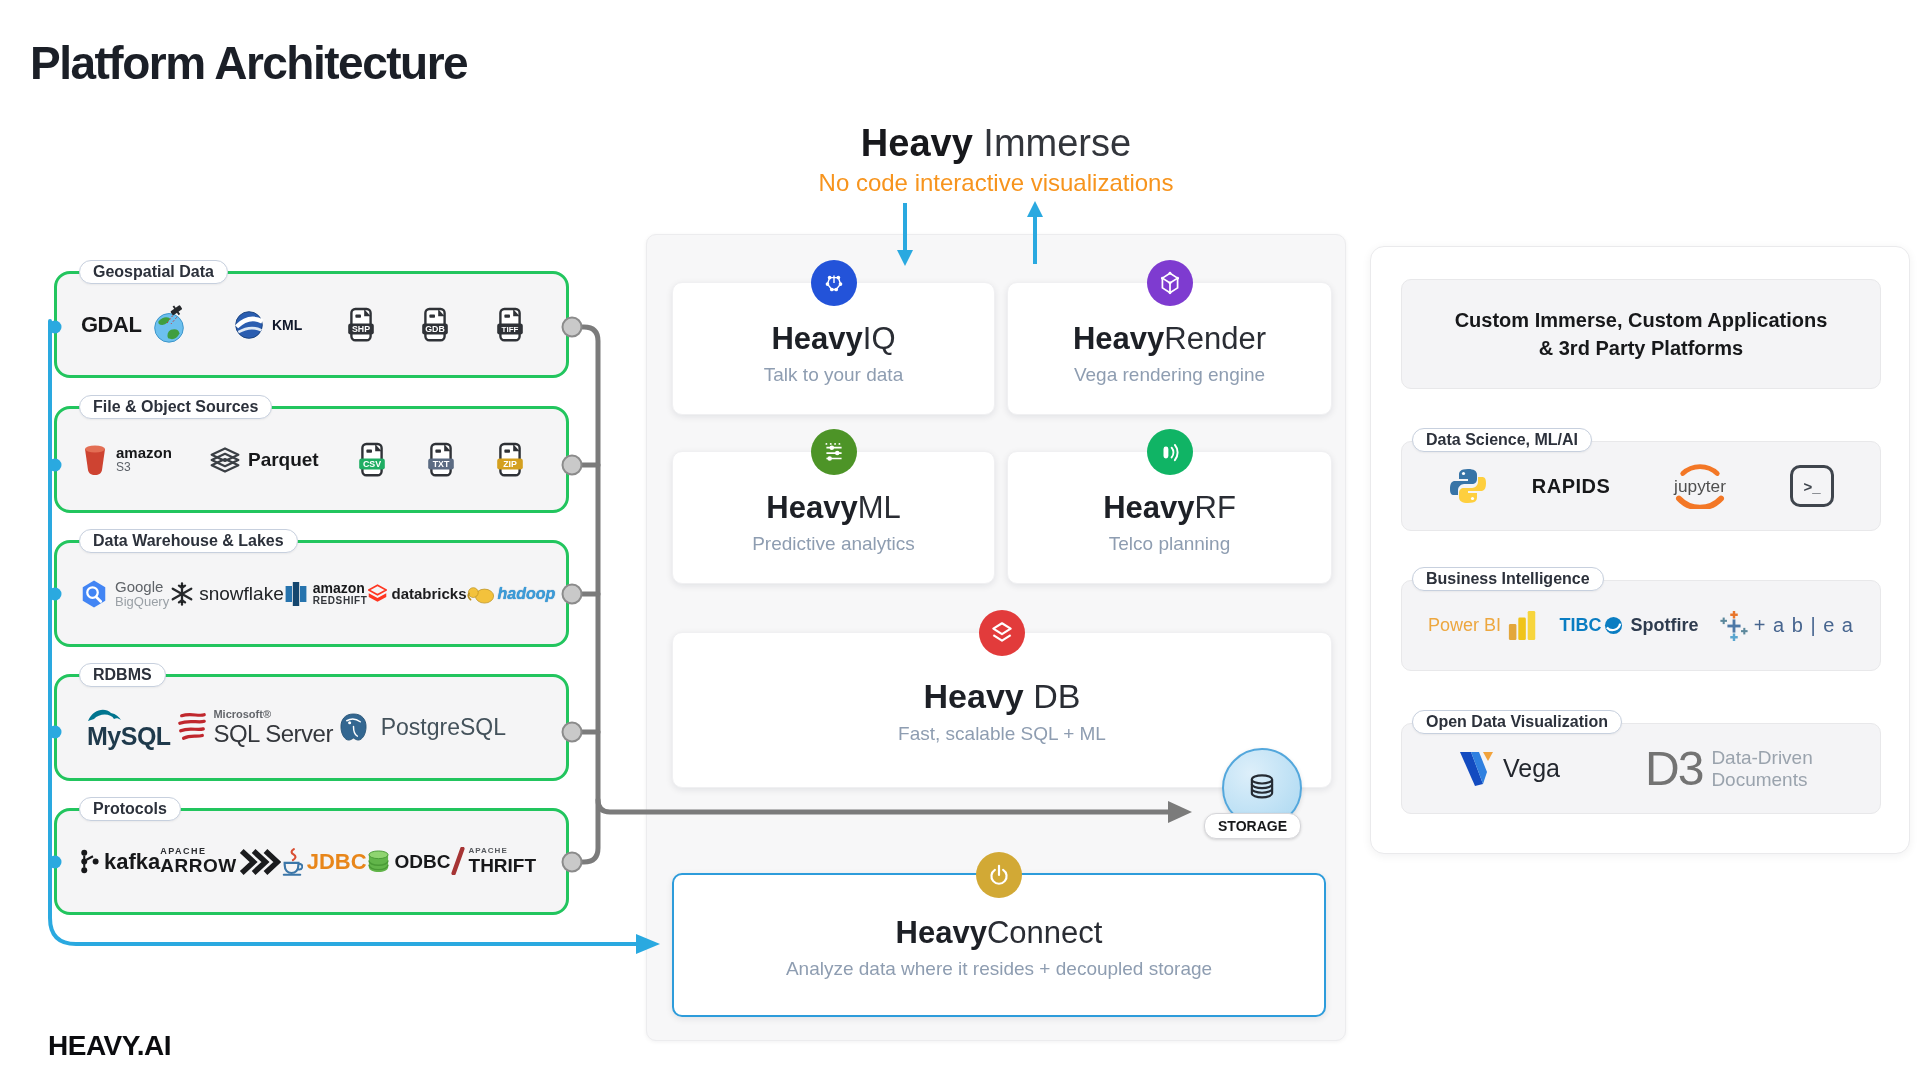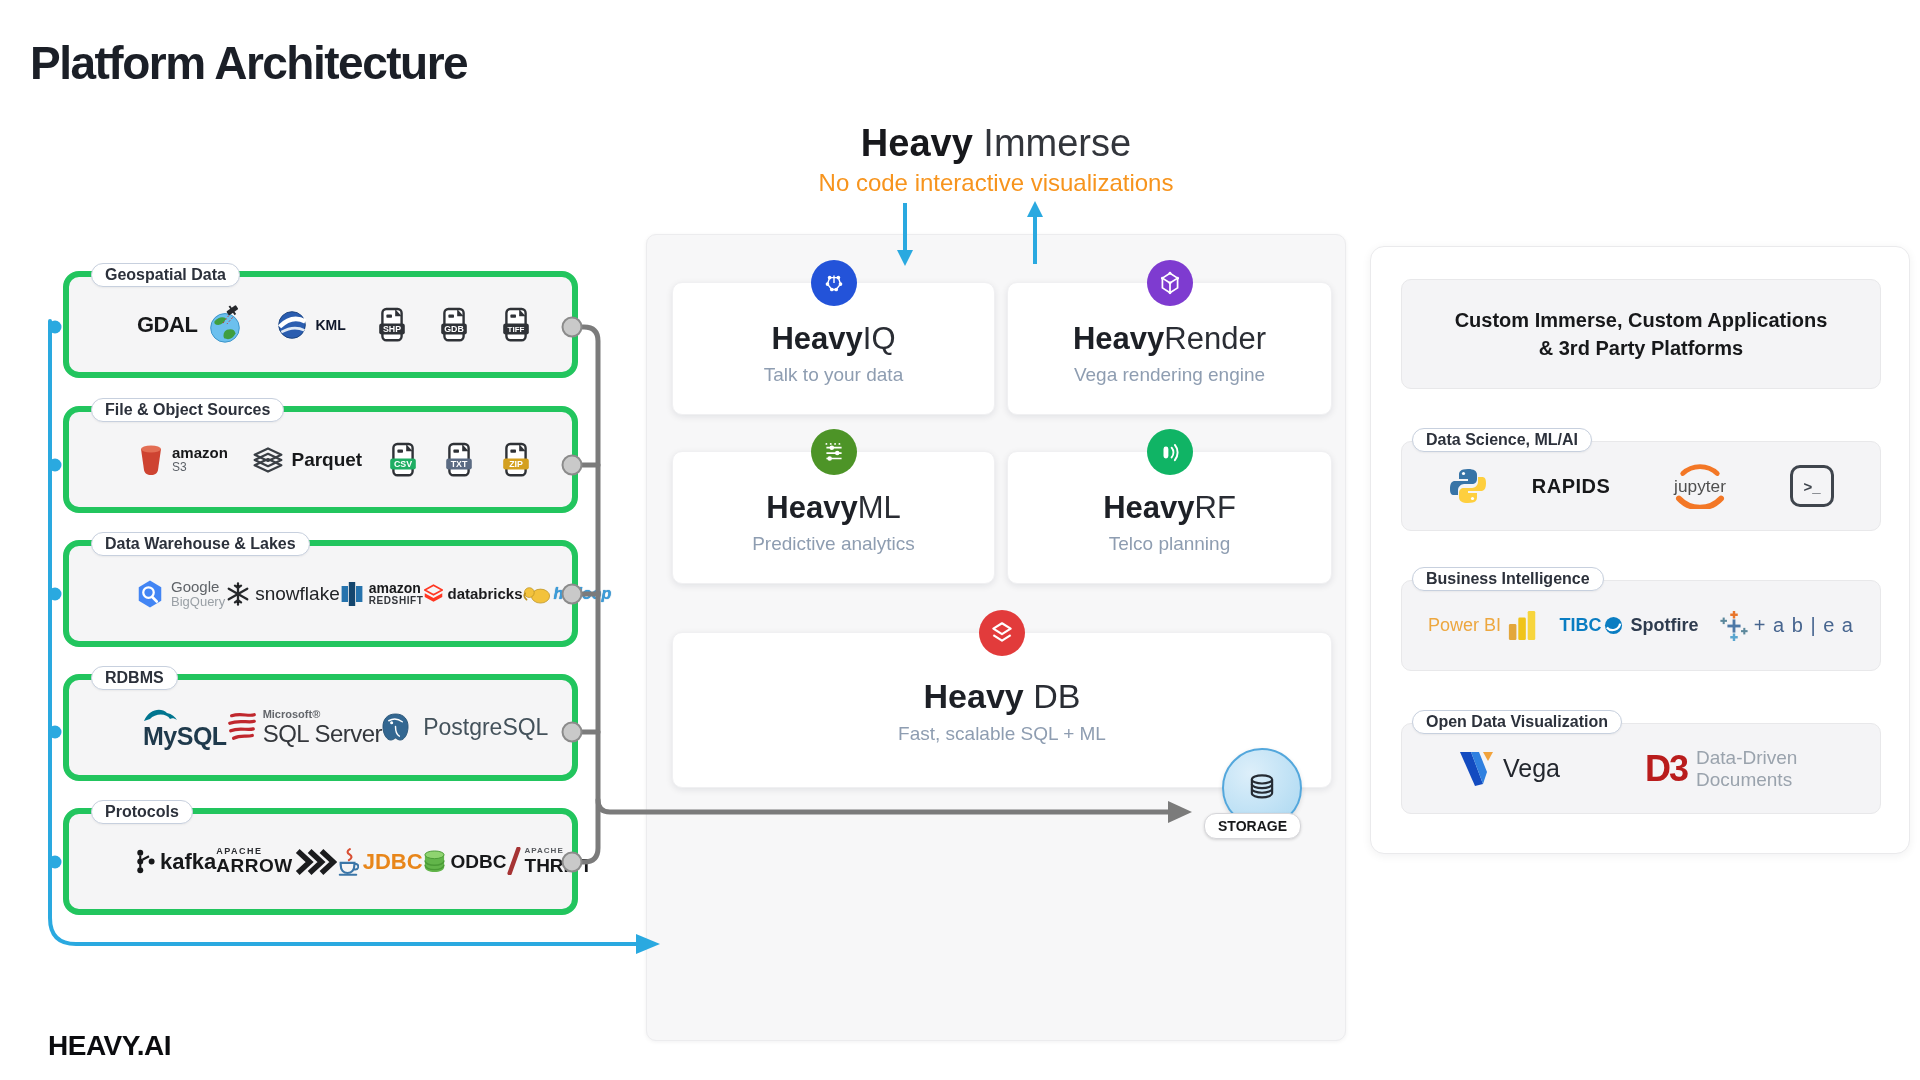--- a/index.html
+++ b/index.html
@@ -8,21 +8,21 @@
   .abs { position:absolute; }
 
   .page-title { left:30px; top:36px; font-size:46px; font-weight:800; letter-spacing:-1.5px; color:#1b1f27; }
 
   .immerse { left:646px; top:122px; width:700px; text-align:center; }
   .immerse-title { font-size:38px; color:#33363c; }
   .immerse-title b { font-weight:800; color:#17181c; }
   .immerse-sub { margin-top:4px; font-size:24px; color:#F7941D; }
 
   
-  .srcbox { left:63px; width:515px; height:107px; background:#f5f5f6; border:6px solid #22c55e; border-radius:16px;padding-left:44px; }
+  .srcbox { left:54px; width:515px; height:107px; background:#f5f5f6; border:3px solid #22c55e; border-radius:16px; }
   .pill { position:absolute; top:-14px; left:22px; background:#fff; border:1.5px solid #c7d0de; border-radius:999px;
           padding:2px 13px; font-size:16px; font-weight:700; color:#2c313b; white-space:nowrap; box-shadow:0 1px 2px rgba(0,0,0,.05); }
   .srcrow { display:flex; align-items:center; justify-content:space-between; height:100%; padding:0 40px 0 24px; }
   .logo { display:flex; align-items:center; gap:7px; white-space:nowrap; }
   .stack { display:flex; flex-direction:column; line-height:1.05; }
 
   
   .panel { left:646px; top:234px; width:700px; height:807px; background:#f7f7f8; border:1px solid #ececee; border-radius:10px;
            box-shadow:0 1px 4px rgba(16,24,40,.06); }
   .card { position:absolute; background:#fff; border:1px solid #f0f0f2; border-radius:10px; text-align:center;
@@ -439,20 +439,30 @@
           <g stroke="#fff" stroke-width="2" fill="none" stroke-linejoin="round">
             <path d="M12 3 L20 8 12 13 4 8 z"></path>
               <path d="M4 14 L12 19 20 14"></path>
           </g>
         </svg>
       </div>
       <div class="card-title" style="font-size:34px"><b>Heavy</b><span> DB</span></div>
       <div class="card-sub">Fast, scalable SQL + ML</div>
     </div>
 
+    <div class="card connect-card" style="left:25px;top:638px;width:654px;height:144px;padding-top:40px">
+      <div class="card-icon" style="background:#D2A935">
+        <svg width="26" height="26" viewBox="0 0 24 24">
+          <path d="M8.2 7.2 a7 7 0 1 0 7.6 0" stroke="#fff" stroke-width="2" fill="none" stroke-linecap="round"></path>
+          <path d="M12 3.5 V12" stroke="#fff" stroke-width="2" stroke-linecap="round"></path>
+        </svg>
+      </div>
+      <div class="card-title"><b>Heavy</b><span>Connect</span></div>
+      <div class="card-sub">Analyze data where it resides + decoupled storage</div>
+    </div>
   </div>
 
   <div class="abs storage-circle">
     <svg width="32" height="30" viewBox="0 0 30 28">
       <g stroke="#252b33" stroke-width="2" fill="none">
         <ellipse cx="15" cy="6" rx="9.5" ry="3.8"></ellipse>
         <path d="M5.5 6 V19 c0 2.1 4.3 3.8 9.5 3.8 s9.5-1.7 9.5-3.8 V6"></path>
         <path d="M5.5 10.3 c0 2.1 4.3 3.8 9.5 3.8 s9.5-1.7 9.5-3.8 M5.5 14.6 c0 2.1 4.3 3.8 9.5 3.8 s9.5-1.7 9.5-3.8"></path>
       </g>
     </svg>
@@ -532,21 +542,21 @@
       <div class="rrow" style="justify-content:flex-start;gap:85px;padding:0 0 0 55px">
         <span class="logo" style="gap:6px">
           <svg width="40" height="38" viewBox="0 0 40 38">
             <polygon points="3,2 14,2 26,34 18,36" fill="#134bc0"></polygon>
             <polygon points="14,2 22,2 30,22 26,34" fill="#2f80e0"></polygon>
             <polygon points="26,2 36,2 31,11" fill="#f2a33c"></polygon>
           </svg>
           <span style="font-size:25px;font-weight:500;color:#23272e">Vega</span>
         </span>
         <span class="logo" style="gap:9px">
-          <span style="font-size:36px;font-weight:700;color:#b91c1c;letter-spacing:-2px">D3</span>
+          <span style="font-size:48px;font-weight:400;color:#737373;letter-spacing:-2px">D3</span>
           <span class="stack" style="line-height:1.15">
             <span style="font-size:19px;color:#9aa3ad">Data-Driven</span>
             <span style="font-size:19px;color:#9aa3ad">Documents</span>
           </span>
         </span>
       </div>
     </div>
   </div>
 
 </div>

